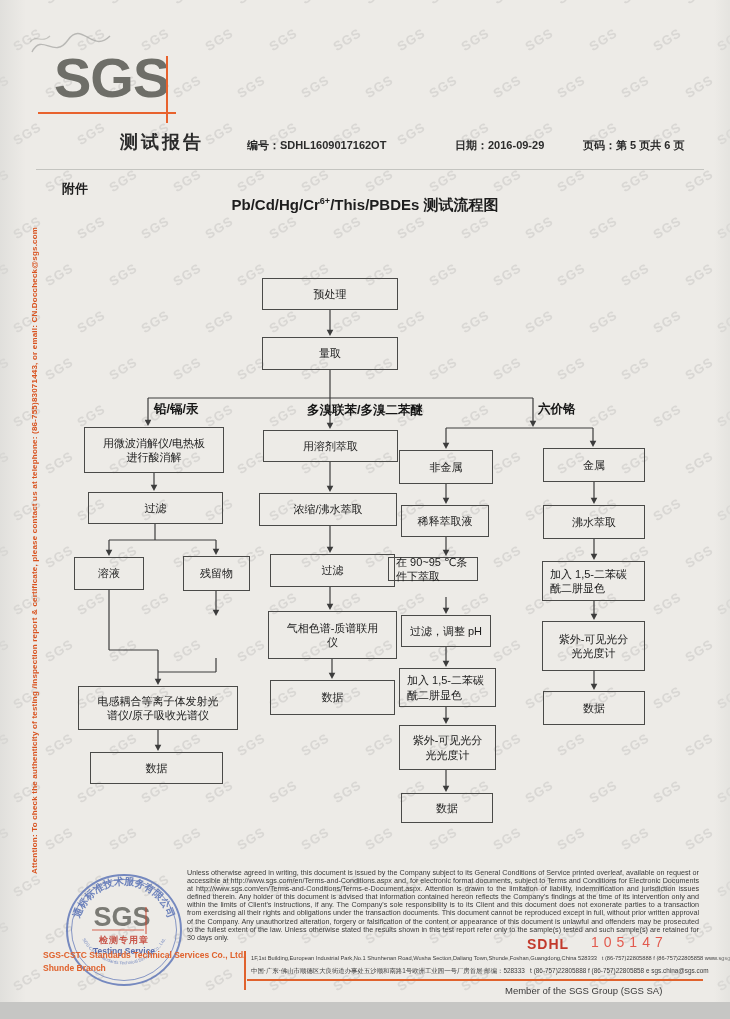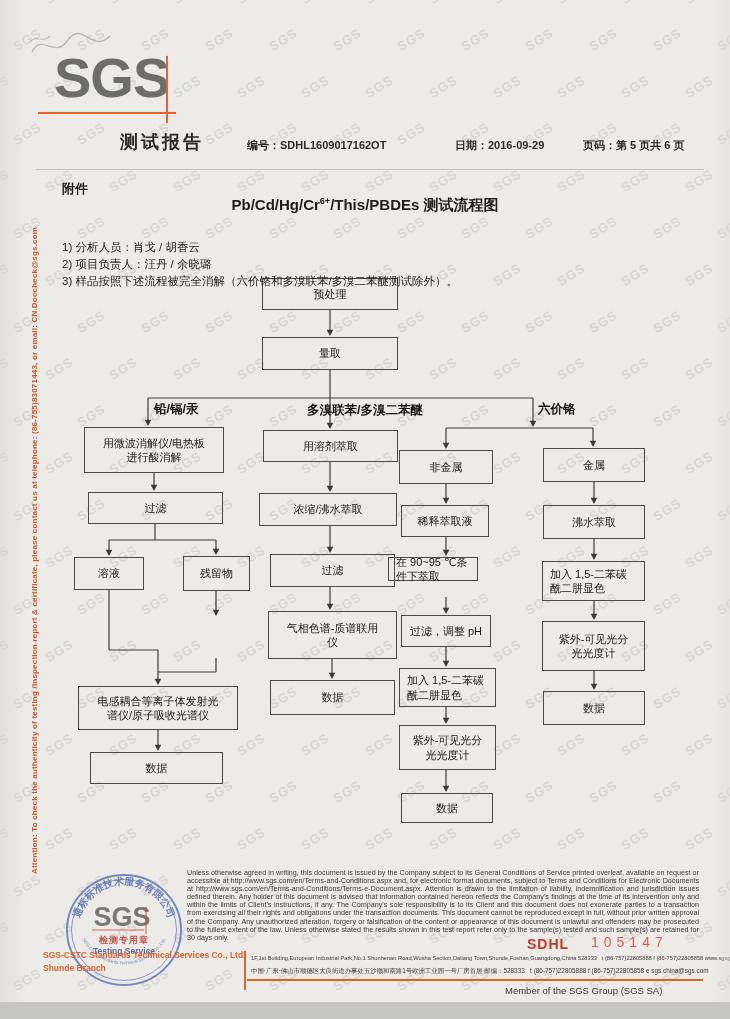--- a/index.html
+++ b/index.html
@@ -360,25 +360,20 @@
   </div>
   <div class="meta" style="left:583px;">
     <span>页码：</span><span>第 5 页共 6 页</span>
   </div>
   <div class="sep-line"></div>
 
   <div class="attach">附件</div>
   <div class="doc-title">
     <span>Pb/Cd/Hg/Cr</span><sup>6+</sup><span>/This/PBDEs 测试流程图</span>
   </div>
-  <div class="notes">
-    <div>1) 分析人员：肖戈 / 胡香云</div>
-    <div>2) 项目负责人：汪丹 / 余晓璐</div>
-    <div>3) 样品按照下述流程被完全消解（六价铬和多溴联苯/多溴二苯醚测试除外）。</div>
-  </div>
 
   <svg class="connectors" width="730" height="860">
     <path d="M330,310 V330 M330,370 V398 M148,398 H533 M148,398 V421 M330,398 V424 M533,398 V422
          M446,428 H593 M446,428 V444 M593,428 V442
          M154,473 V486 M155,524 V540 M109,540 H216 M109,540 V551 M216,540 V550
          M216,591 V611 M109,590 V650 M109,650 H158 M158,650 V680 M216,658 V672 M216,672 H158
          M158,730 V746
          M330,462 V487 M330,526 V548 M330,587 V605 M332,659 V674
          M446,484 V499 M446,537 V551 M446,597 V609 M446,647 V662 M446,707 V719 M446,770 V787
          M594,482 V499 M594,539 V555 M594,601 V615 M594,671 V685" fill="none" stroke="#3c3c3c" stroke-width="1.2"></path>

